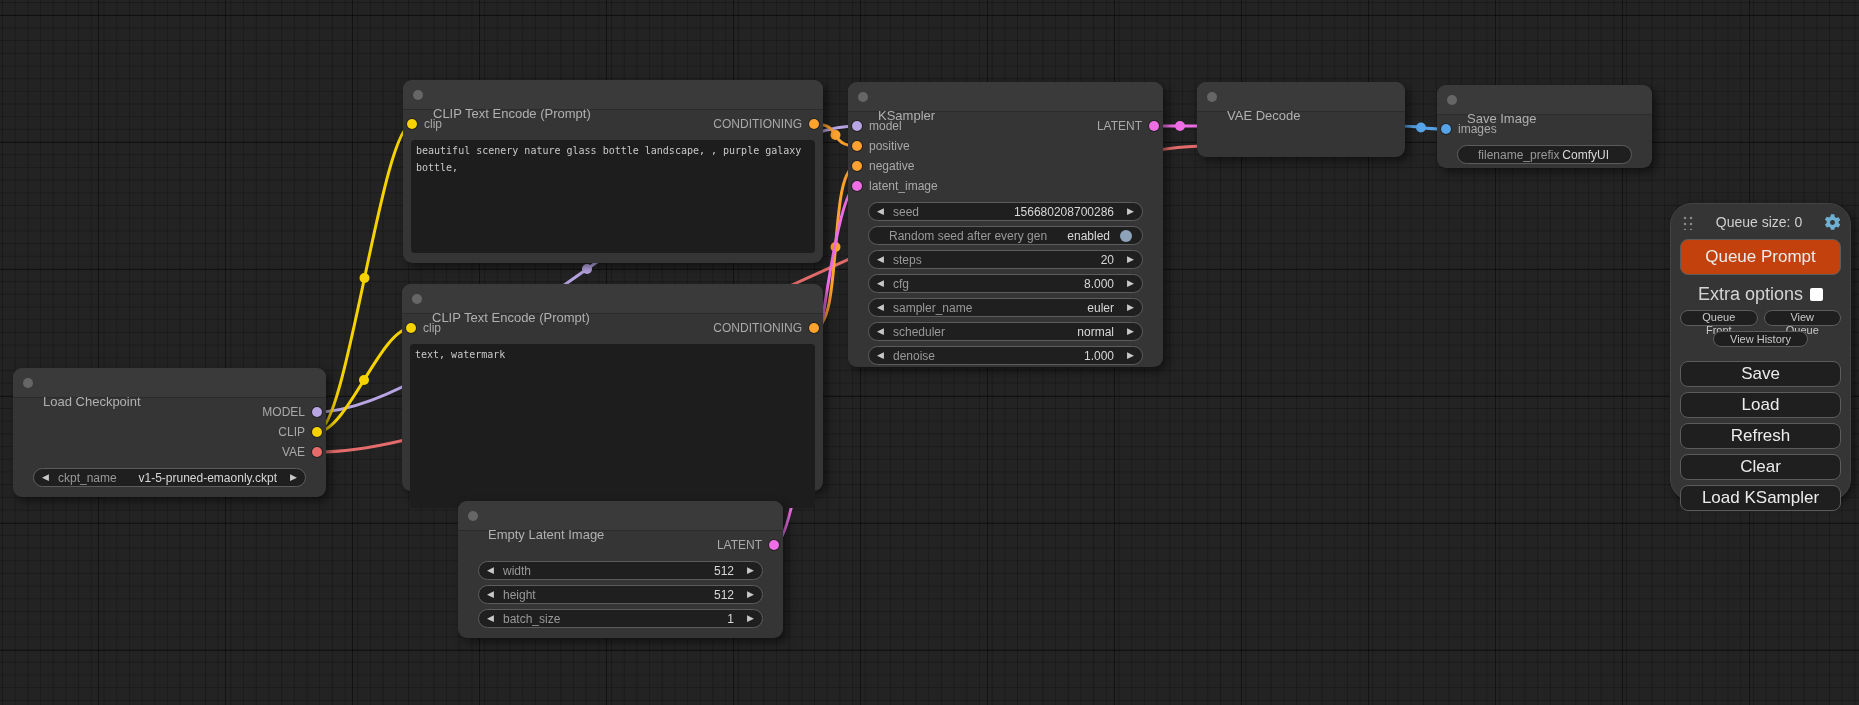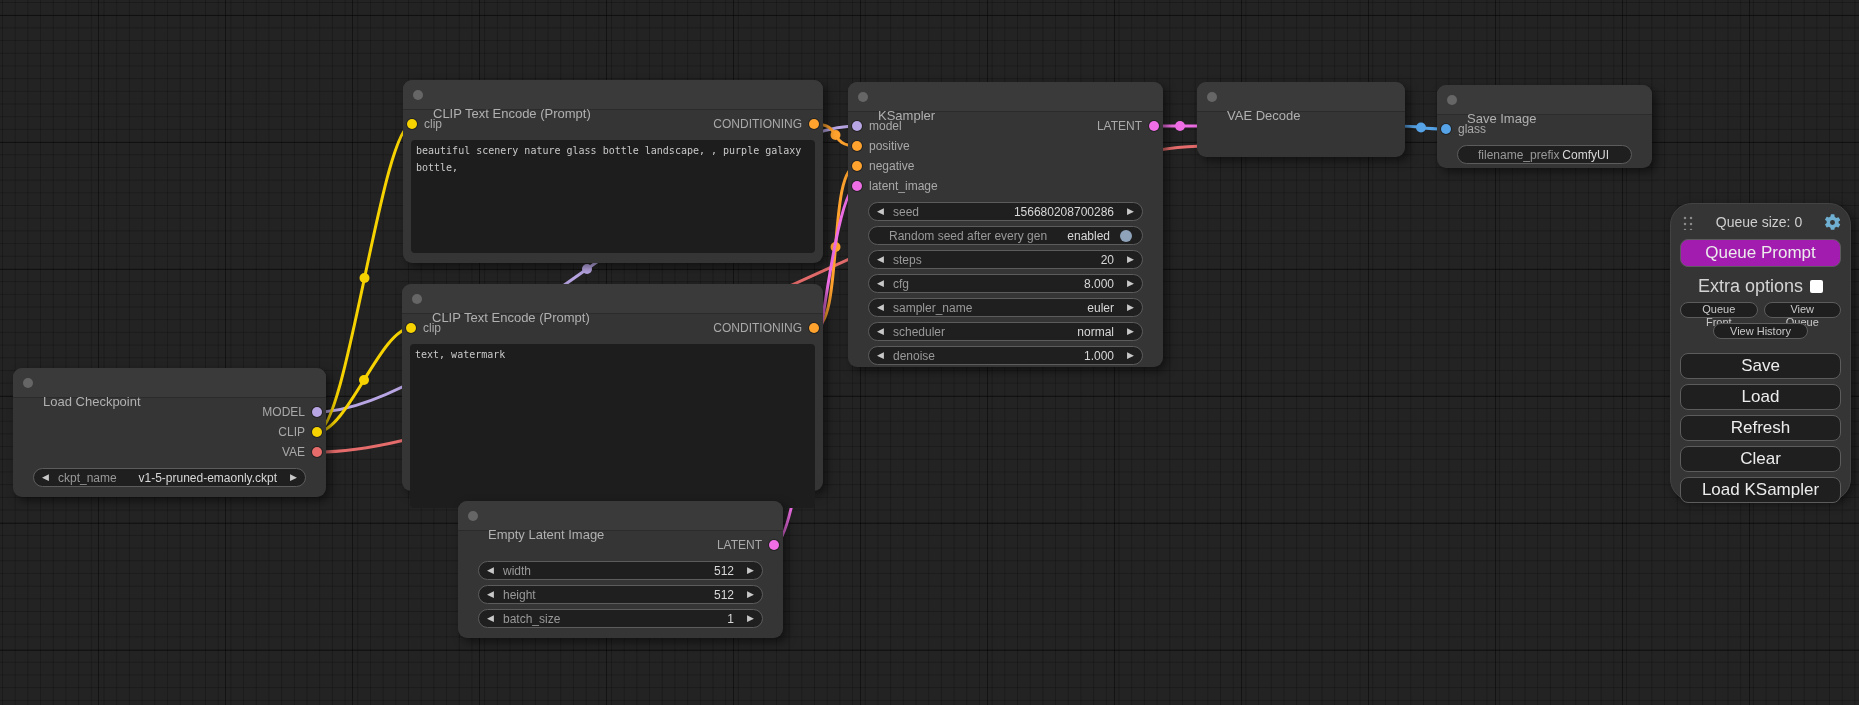--- a/index.html
+++ b/index.html
@@ -59,21 +59,21 @@
     box-shadow:3px 3px 10px rgba(0,0,0,0.5); padding:8px 9px; color:#d0d0d0;
   }
   .qp-top { display:flex; align-items:center; height:20px; margin-bottom:7px; }
   .qp-handle { width:12px; height:16px; margin-left:2px;
     background-image:radial-gradient(circle, #8a8a8a 1.4px, transparent 1.6px);
     background-size:6px 6px; background-position:0 1px; flex:0 0 auto; cursor:move; }
   .qp-size { flex:1; text-align:center; font-size:14px; color:#cfcfcf; }
   .qp-gear { flex:0 0 auto; width:17px; height:17px; cursor:pointer; }
   button { font-family:"Liberation Sans", sans-serif; cursor:pointer; }
   .qp-big {
-    display:block; width:100%; height:28px; background:#a21caf; color:#ececec;
+    display:block; width:100%; height:36px; background:#c2410c; color:#ececec;
     border:1px solid #5c5c5c; border-radius:8px; font-size:17px; line-height:24px;
   }
   .qp-extra { display:flex; align-items:center; justify-content:center; gap:7px; margin-top:9px; font-size:18px; color:#d4d4d4; }
   .qp-checkbox { width:13px; height:13px; background:#fff; border-radius:2px; display:inline-block; cursor:pointer; }
   .qp-row { display:flex; justify-content:center; gap:6px; margin-top:5px; }
   .qp-small {
     background:#1f1f1f; color:#c9c9c9; border:1px solid #5c5c5c; border-radius:9px;
     font-size:11px; height:16px; line-height:13px; padding:0 10px; flex:1;
   }
   .qp-row.single .qp-small { flex:0 0 auto; min-width:95px; }
@@ -323,21 +323,21 @@
       </div>
       <div class="node" style="left: 1437px; top: 85px; width: 215px; height: 83px;">
         <div class="node-header">
           <span class="collapse-dot"></span>
           <span class="node-title">Save Image</span>
         </div>
         <div class="rows">
           <div class="slot-row">
             <span class="slot in">
               <i class="slot-dot" style="background: rgb(86, 163, 232);"></i>
-              <span class="slot-label">glass</span>
+              <span class="slot-label">images</span>
             </span>
           </div>
         </div>
         <div class="widgets" style="top: 58px;">
           <div class="widget-row">
             <div class="widget">
               <span class="wlabel" style="padding-left: 12px;">filename_prefix</span>
               <span class="wvalue" style="padding-right: 14px;">ComfyUI</span>
             </div>
           </div>

